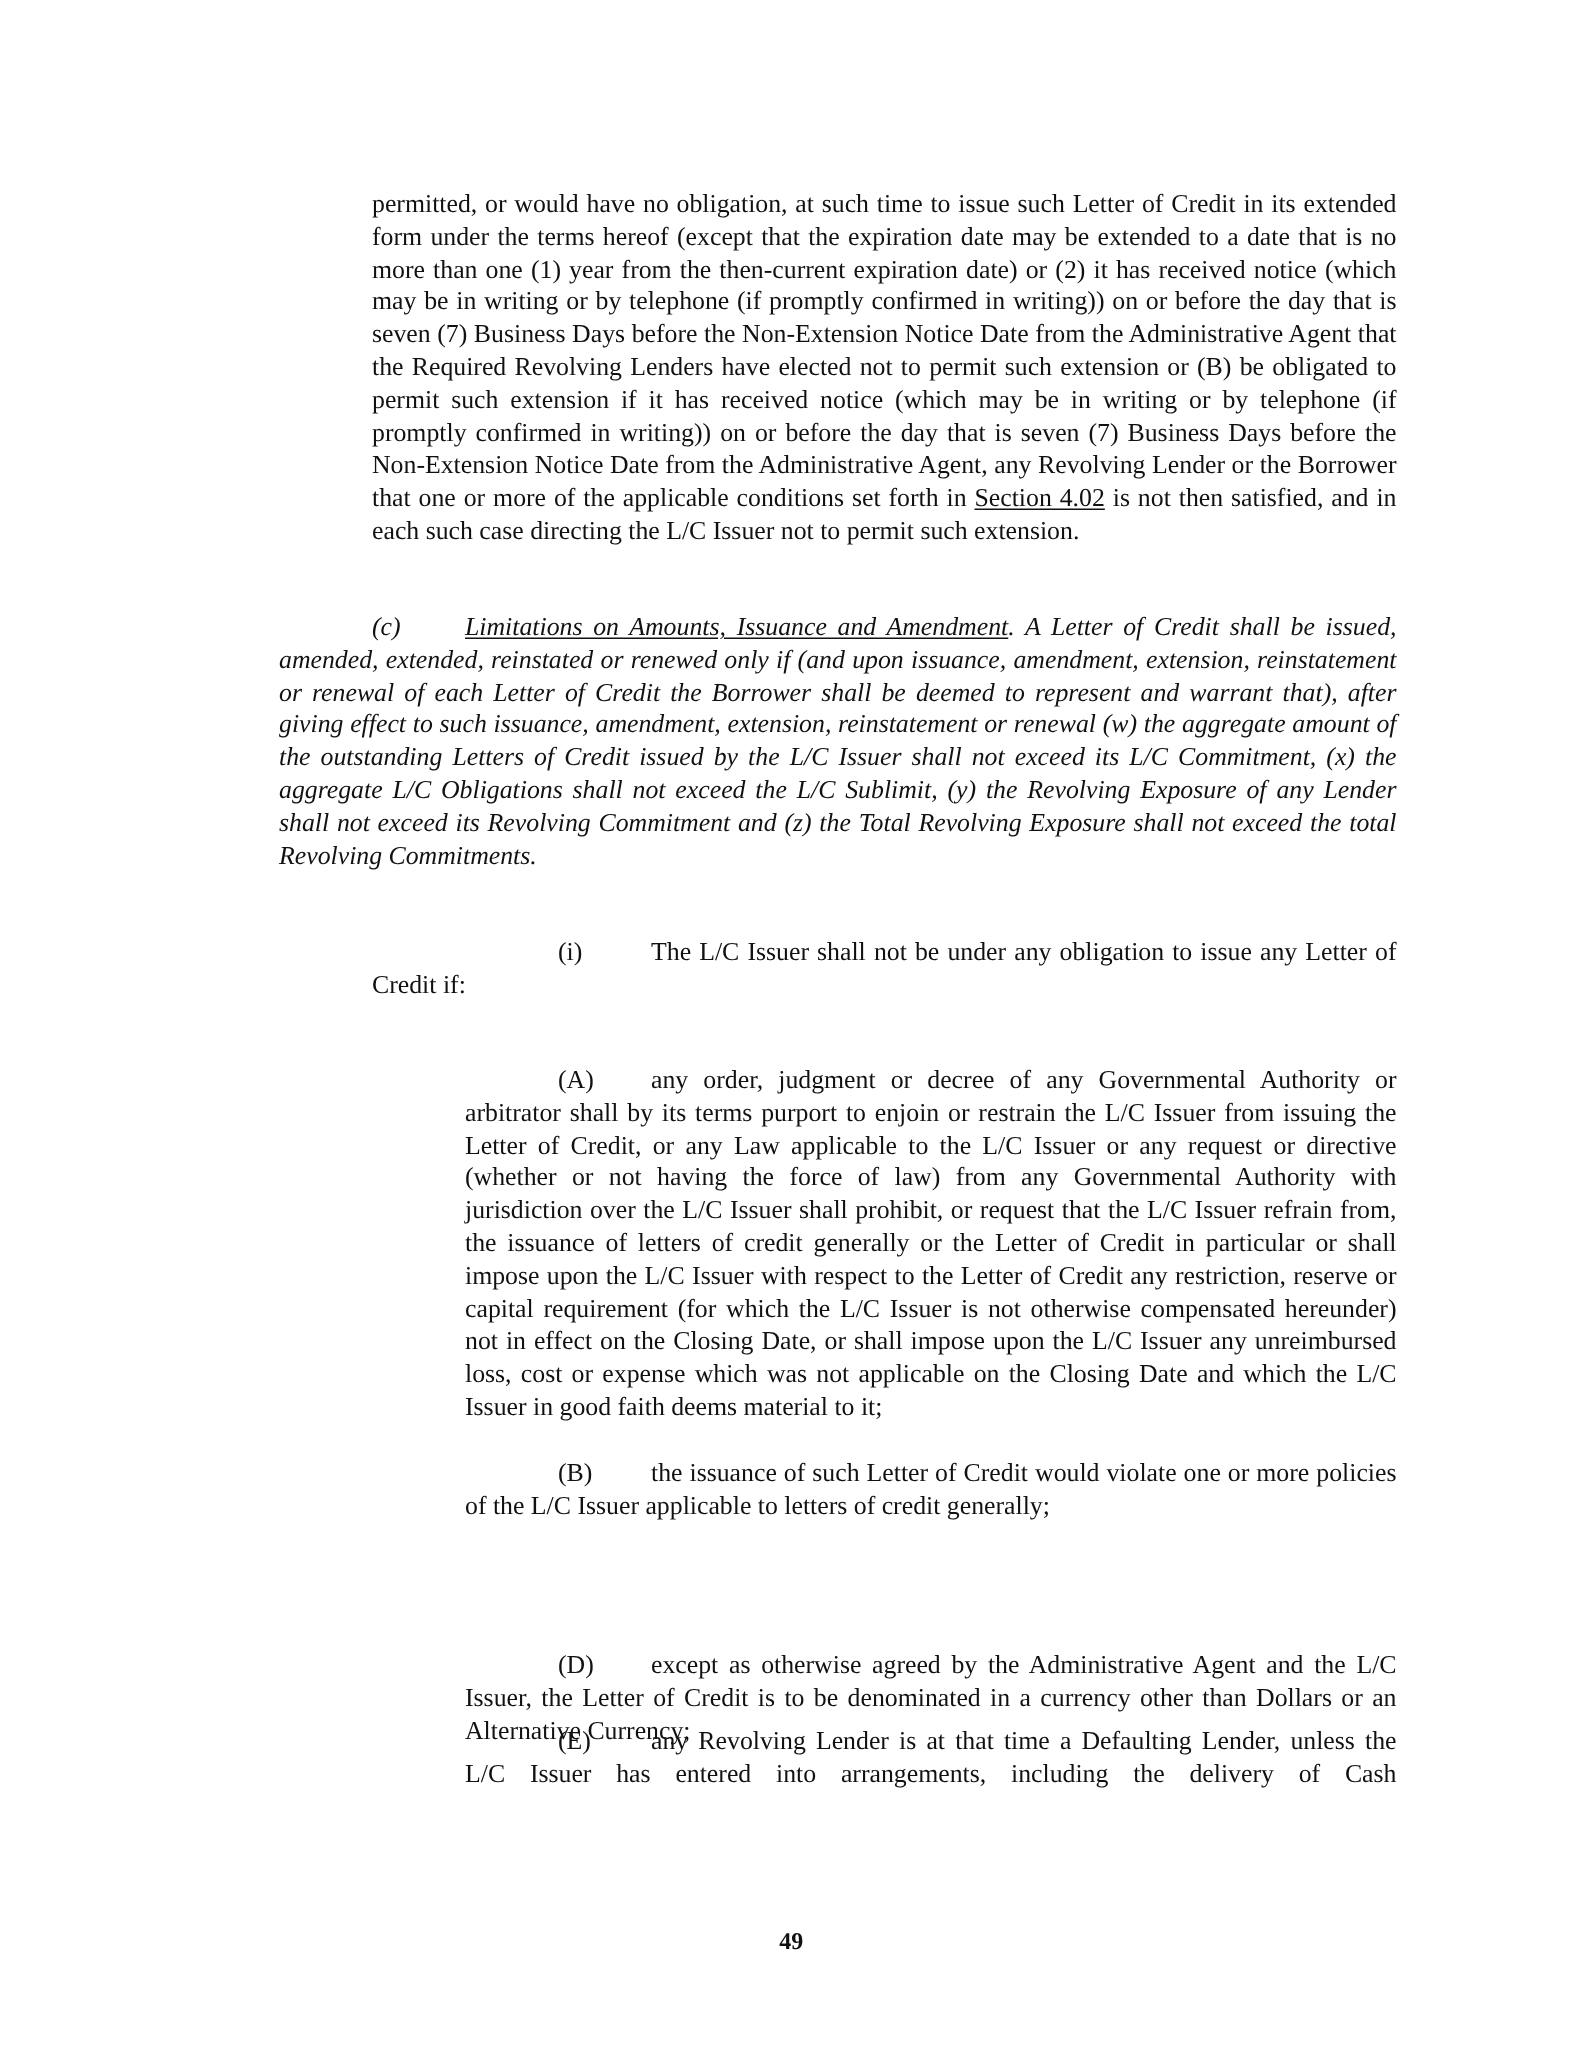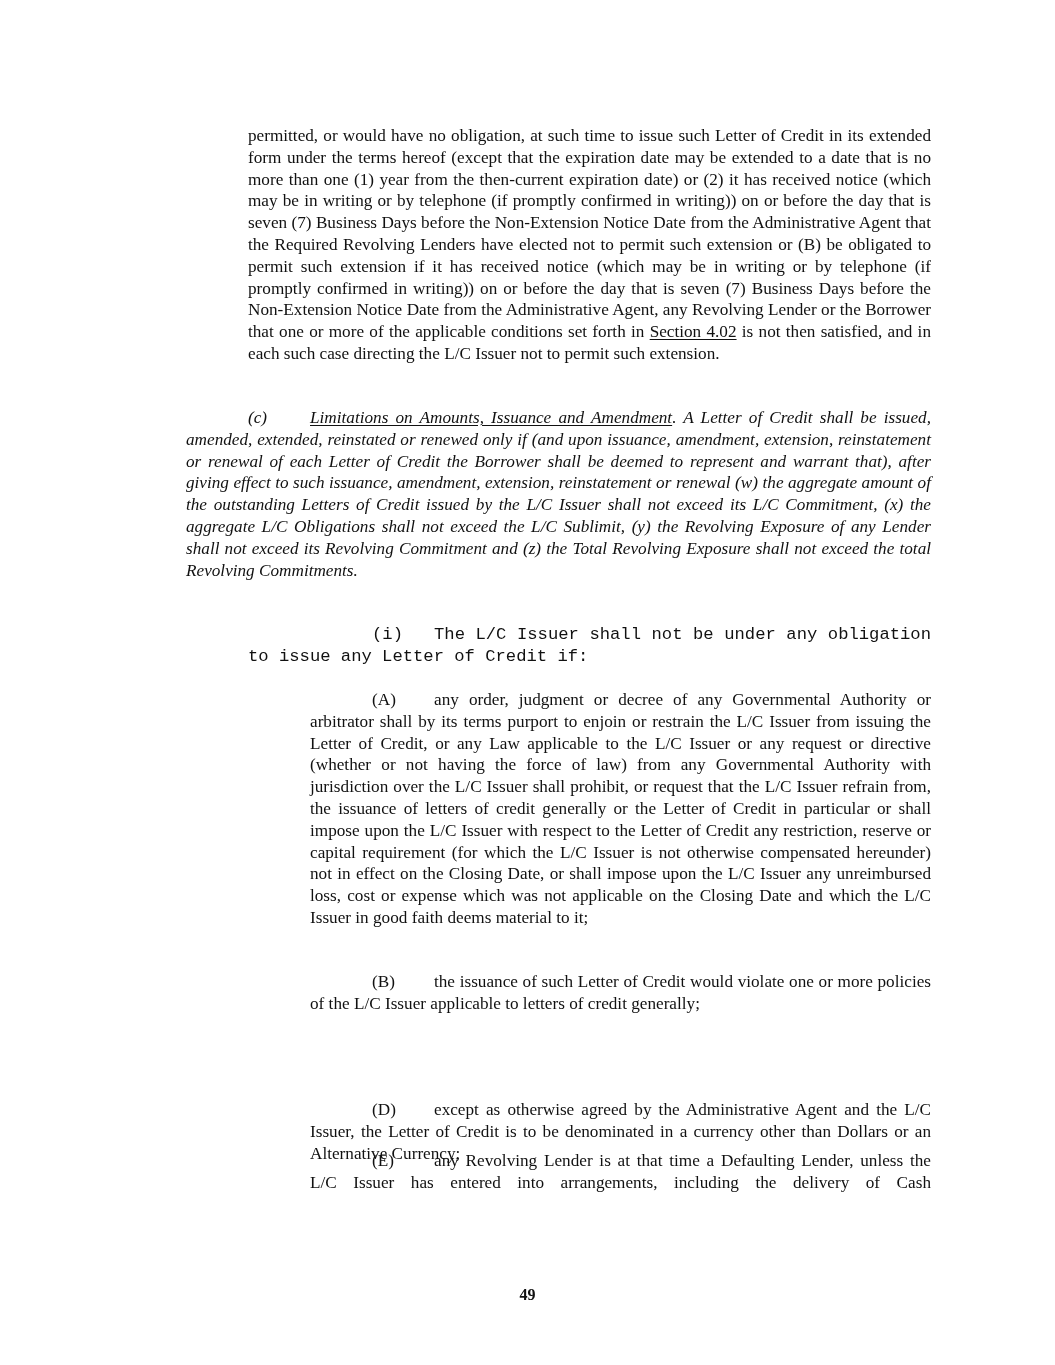--- a/index.html
+++ b/index.html
@@ -48,25 +48,25 @@
 <div class="page">
 
   <p class="para" style="left:248px; top:125px; width:683px;">
     <span>permitted, or would have no obligation, at such time to issue such Letter of Credit in its extended form under the terms hereof (except that the expiration date may be extended to a date that is no more than one (1) year from the then-current expiration date) or (2) it has received notice (which may be in writing or by telephone (if promptly confirmed in writing)) on or before the day that is seven (7) Business Days before the Non-Extension Notice Date from the Administrative Agent that the Required Revolving Lenders have elected not to permit such extension or (B) be obligated to permit such extension if it has received notice (which may be in writing or by telephone (if promptly confirmed in writing)) on or before the day that is seven (7) Business Days before the Non-Extension Notice Date from the Administrative Agent, any Revolving Lender or the Borrower that one or more of the applicable conditions set forth in </span><span class="u">Section 4.02</span><span> is not then satisfied, and in each such case directing the L/C Issuer not to permit such extension.</span>
   </p>
 
   <p class="para" style="left:186px; top:407px; width:745px; text-indent:62px;font-style:italic;">
     <span class="tab-label" style="width:62px; text-indent:0;">(c)</span><span class="u">Limitations on Amounts, Issuance and Amendment</span><span>. A Letter of Credit shall be issued, amended, extended, reinstated or renewed only if (and upon issuance, amendment, extension, reinstatement or renewal of each Letter of Credit the Borrower shall be deemed to represent and warrant that), after giving effect to such issuance, amendment, extension, reinstatement or renewal (w) the aggregate amount of the outstanding Letters of Credit issued by the L/C Issuer shall not exceed its L/C Commitment, (x) the aggregate L/C Obligations shall not exceed the L/C Sublimit, (y) the Revolving Exposure of any Lender shall not exceed its Revolving Commitment and (z)&nbsp;the Total Revolving Exposure shall not exceed the total Revolving Commitments.</span>
   </p>
 
-  <p class="para" style="left:248px; top:624px; width:683px; text-indent:124px;font-family:Liberation Mono, monospace;">
+  <p class="para" style="left:248px; top:624px; width:683px; text-indent:124px;">
     <span class="tab-label" style="width:62px; text-indent:0;">(i)</span><span>The L/C Issuer shall not be under any obligation to issue any Letter of Credit if:</span>
   </p>
 
-  <p class="para" style="left:310px; top:689px; width:621px; text-indent:62px;">
+  <p class="para" style="left:310px; top:709px; width:621px; text-indent:62px;">
     <span class="tab-label" style="width:62px; text-indent:0;">(A)</span><span>any order, judgment or decree of any Governmental Authority or arbitrator shall by its terms purport to enjoin or restrain the L/C Issuer from issuing the Letter of Credit, or any Law applicable to the L/C Issuer or any request or directive (whether or not having the force of law) from any Governmental Authority with jurisdiction over the L/C Issuer shall prohibit, or request that the L/C Issuer refrain from, the issuance of letters of credit generally or the Letter of Credit in particular or shall impose upon the L/C Issuer with respect to the Letter of Credit any restriction, reserve or capital requirement (for which the L/C Issuer is not otherwise compensated hereunder) not in effect on the Closing Date, or shall impose upon the L/C Issuer any unreimbursed loss, cost or expense which was not applicable on the Closing Date and which the L/C Issuer in good faith deems material to it;</span>
   </p>
 
   <p class="para" style="left:310px; top:971px; width:621px; text-indent:62px;">
     <span class="tab-label" style="width:62px; text-indent:0;">(B)</span><span>the issuance of such Letter of Credit would violate one or more policies of the L/C Issuer applicable to letters of credit generally;</span>
   </p>
 
 
   <p class="para" style="left:310px; top:1099px; width:621px; text-indent:62px;">
     <span class="tab-label" style="width:62px; text-indent:0;">(D)</span><span>except as otherwise agreed by the Administrative Agent and the L/C Issuer, the Letter of Credit is to be denominated in a currency other than Dollars or an Alternative Currency;</span>

